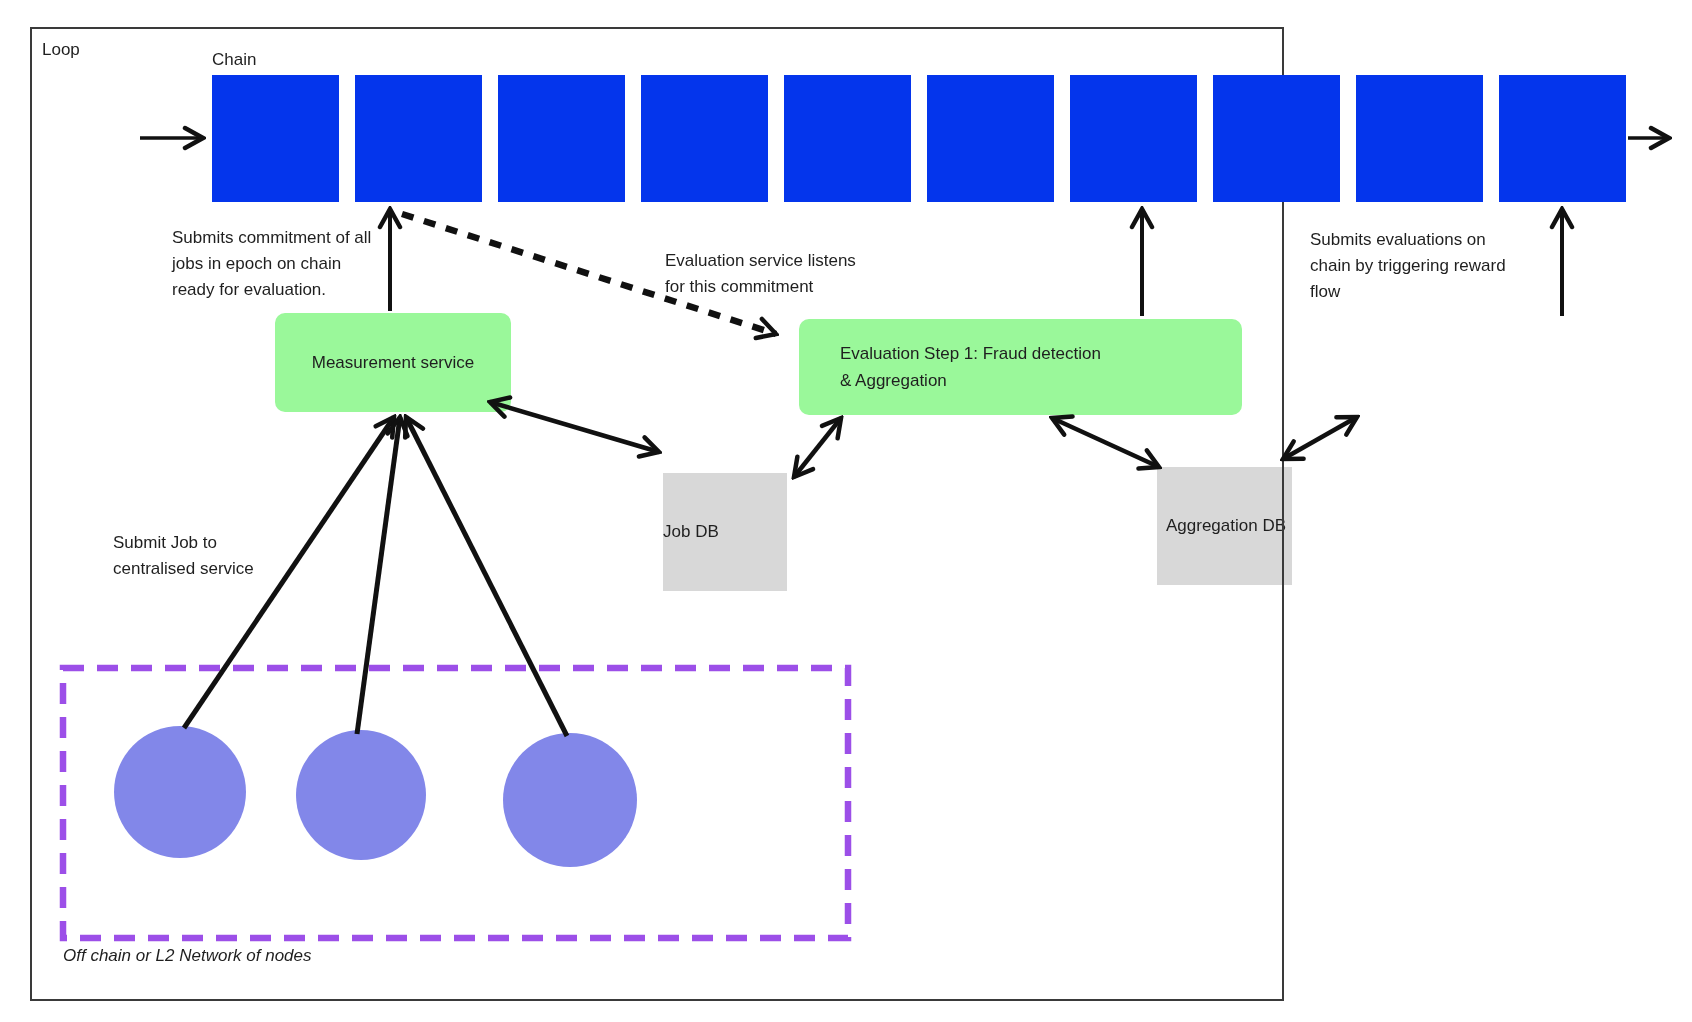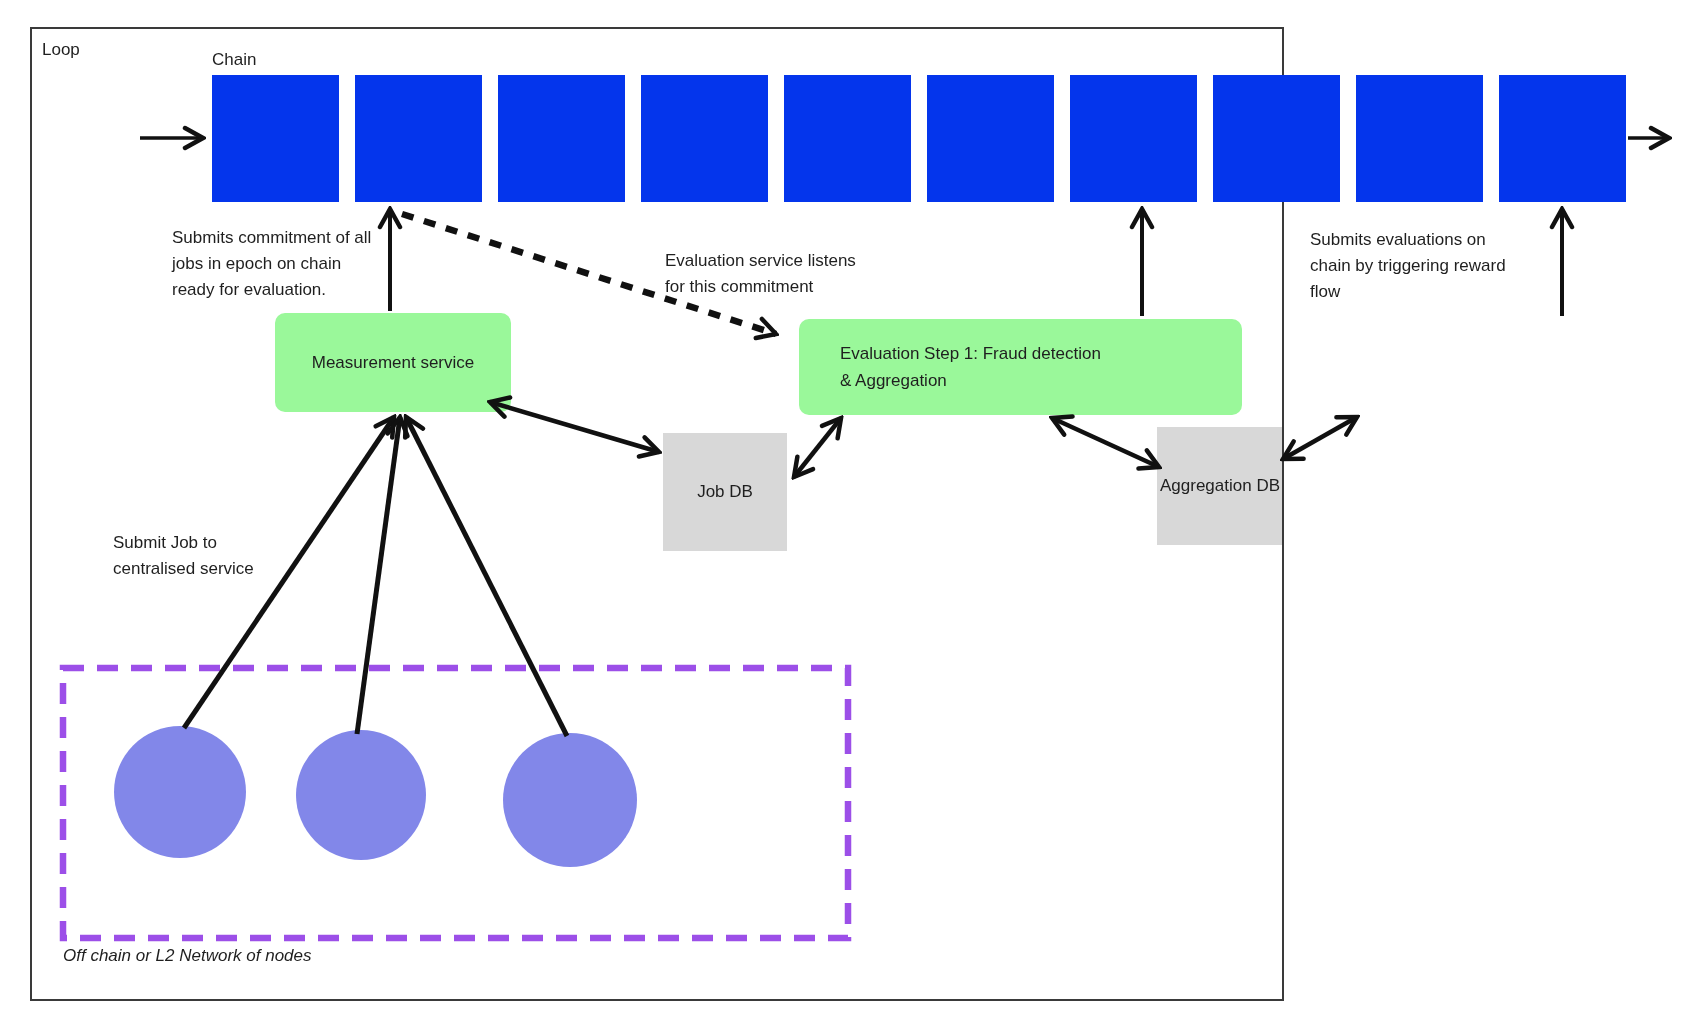--- a/index.html
+++ b/index.html
@@ -24,23 +24,23 @@
   .chain-row{left:212px;top:75px;display:flex;gap:16px;z-index:2;}
   .chain-block{width:127px;height:127px;background:var(--chain-block);flex:0 0 auto;}
 
   .service{background:var(--service-box);border-radius:10px;z-index:2;font-size:17px;line-height:27px;}
   .service.center{display:flex;align-items:center;justify-content:center;}
   .service.left{display:flex;flex-direction:column;justify-content:center;}
   .svc-measurement{left:267px;top:313px;width:236px;height:99px;margin-left:8px;}
   .svc-eval1{left:799px;top:319px;width:443px;height:96px;padding-left:41px;box-sizing:border-box;}
   .svc-eval2{left:1312px;top:319px;width:358px;height:97px;padding-left:43px;box-sizing:border-box;}
 
-  .db{background:var(--database-box);display:flex;align-items:center;justify-content:center;font-size:17px;z-index:0;white-space:nowrap;}
+  .db{background:var(--database-box);display:flex;align-items:center;font-size:17px;z-index:0;white-space:nowrap;margin-top:40px;}
   .db-job{left:663px;top:433px;width:124px;height:118px;}
-  .db-agg{left:1157px;top:427px;width:126px;height:118px;}
+  .db-agg{left:1157px;top:427px;width:126px;height:118px;padding-left:9px;}
 
   .ann{font-size:17px;line-height:26px;z-index:4;}
   .ann span{display:block;}
   .ann-commitment{left:172px;top:225px;}
   .ann-listen{left:665px;top:248px;}
   .ann-evaluations{left:1310px;top:227px;}
   .ann-submitjob{left:113px;top:530px;}
   .ann-offchain{left:63px;top:946px;font-size:17px;z-index:4;font-style:italic;}
 
   .node-circle{border-radius:50%;background:var(--node-circle);z-index:1;}

